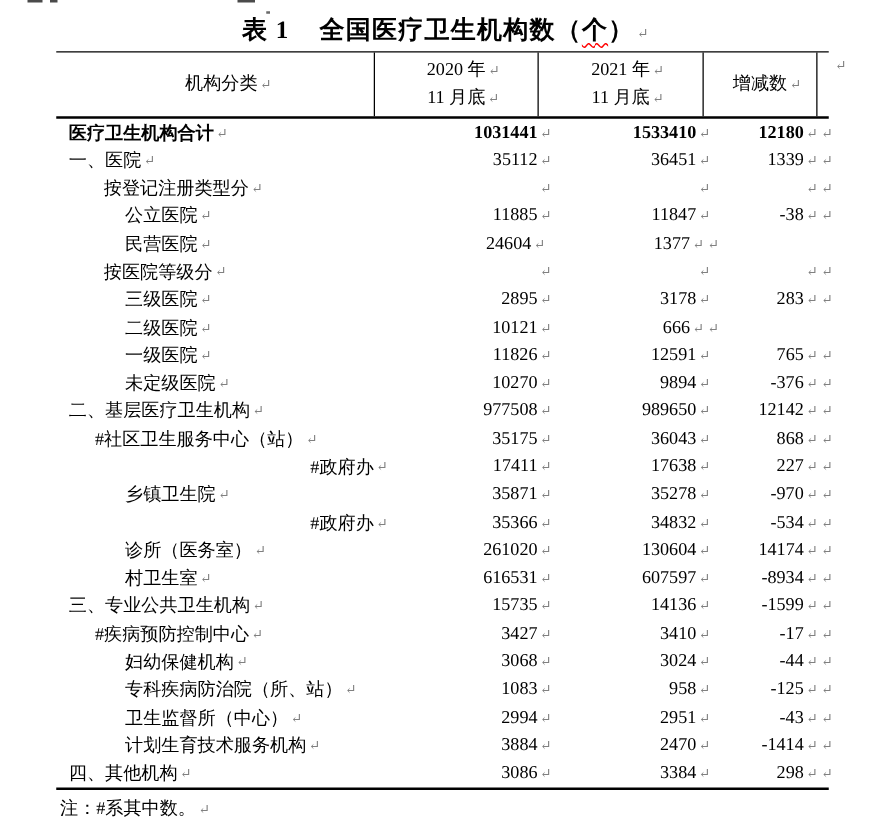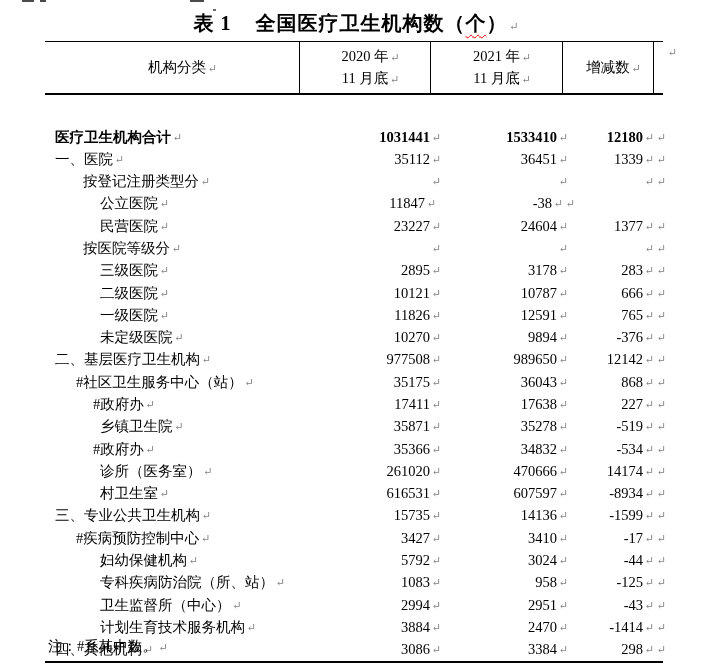--- a/index.html
+++ b/index.html
@@ -52,27 +52,27 @@
   .th-cat{align-items:center;padding-left:10px;}
   .th-2020,.th-2021,.th-change,.th-end{border-left:1px solid var(--border);}
   .th-line{white-space:nowrap;}
   .thead .row-end-pm{position:absolute;left:621px;top:4px;}
 
   .tbody{display:block;}
   .row{
     display:grid;grid-template-columns:254px 131px 132px 91px 10px;
     height:22.29px;align-items:center;
   }
-  .row.bold{font-weight:bold;margin-top:31px;}
+  .row.bold{font-weight:bold;}
   .cell{display:flex;align-items:center;white-space:nowrap;overflow:visible;}
   .c-name{padding-left:10px;}
   .c-name.ind1{padding-left:38px;}
   .c-name.ind2{padding-left:55px;}
   .c-name.ind1.hash{padding-left:31px;}
-  .c-name.ind2.hash{padding-left:48px;}
+  .c-name.ind2.hash{padding-left:48px;justify-content:flex-end;}
   .c-num{justify-content:flex-end;}
   .c-2020{padding-right:0;text-align:right;}
   .c-2021{padding-right:5px;}
   .c-change{padding-right:10px;}
   .c-end{padding-left:2px;}
 
   .note{
     position:absolute;left:48px;top:637px;font-size:14.5px;white-space:nowrap;
   }
 </style>
@@ -171,39 +171,39 @@
           </div>
           <div class="cell c-end">
             <span class="pm">↵</span>
           </div>
         </div>
         <div class="row">
           <div class="cell c-name ind2">
             <span>公立医院</span>
             <span class="pm">↵</span>
           </div>
+          <div class="cell c-num c-2020">
+            <span>11885</span>
+            <span class="pm">↵</span>
+          </div>
           <div class="cell c-num c-2021">
             <span>11847</span>
             <span class="pm">↵</span>
           </div>
           <div class="cell c-num c-change">
             <span>-38</span>
             <span class="pm">↵</span>
           </div>
           <div class="cell c-end">
             <span class="pm">↵</span>
           </div>
         </div>
         <div class="row">
           <div class="cell c-name ind2">
             <span>民营医院</span>
-            <span class="pm">↵</span>
-          </div>
-          <div class="cell c-num c-2020">
-            <span>23227</span>
             <span class="pm">↵</span>
           </div>
           <div class="cell c-num c-2021">
             <span>24604</span>
             <span class="pm">↵</span>
           </div>
           <div class="cell c-num c-change">
             <span>1377</span>
             <span class="pm">↵</span>
           </div>
@@ -255,24 +255,20 @@
         </div>
         <div class="row">
           <div class="cell c-name ind2">
             <span>二级医院</span>
             <span class="pm">↵</span>
           </div>
           <div class="cell c-num c-2020">
             <span>10121</span>
             <span class="pm">↵</span>
           </div>
-          <div class="cell c-num c-2021">
-            <span>10787</span>
-            <span class="pm">↵</span>
-          </div>
           <div class="cell c-num c-change">
             <span>666</span>
             <span class="pm">↵</span>
           </div>
           <div class="cell c-end">
             <span class="pm">↵</span>
           </div>
         </div>
         <div class="row">
           <div class="cell c-name ind2">
@@ -386,21 +382,21 @@
           </div>
           <div class="cell c-num c-2020">
             <span>35871</span>
             <span class="pm">↵</span>
           </div>
           <div class="cell c-num c-2021">
             <span>35278</span>
             <span class="pm">↵</span>
           </div>
           <div class="cell c-num c-change">
-            <span>-519</span>
+            <span>-970</span>
             <span class="pm">↵</span>
           </div>
           <div class="cell c-end">
             <span class="pm">↵</span>
           </div>
         </div>
         <div class="row">
           <div class="cell c-name ind2 hash">
             <span>#政府办</span>
             <span class="pm">↵</span>
@@ -424,21 +420,21 @@
         <div class="row">
           <div class="cell c-name ind2">
             <span>诊所（医务室）</span>
             <span class="pm">↵</span>
           </div>
           <div class="cell c-num c-2020">
             <span>261020</span>
             <span class="pm">↵</span>
           </div>
           <div class="cell c-num c-2021">
-            <span>470666</span>
+            <span>130604</span>
             <span class="pm">↵</span>
           </div>
           <div class="cell c-num c-change">
             <span>14174</span>
             <span class="pm">↵</span>
           </div>
           <div class="cell c-end">
             <span class="pm">↵</span>
           </div>
         </div>
@@ -504,21 +500,21 @@
           <div class="cell c-end">
             <span class="pm">↵</span>
           </div>
         </div>
         <div class="row">
           <div class="cell c-name ind2">
             <span>妇幼保健机构</span>
             <span class="pm">↵</span>
           </div>
           <div class="cell c-num c-2020">
-            <span>5792</span>
+            <span>3068</span>
             <span class="pm">↵</span>
           </div>
           <div class="cell c-num c-2021">
             <span>3024</span>
             <span class="pm">↵</span>
           </div>
           <div class="cell c-num c-change">
             <span>-44</span>
             <span class="pm">↵</span>
           </div>

